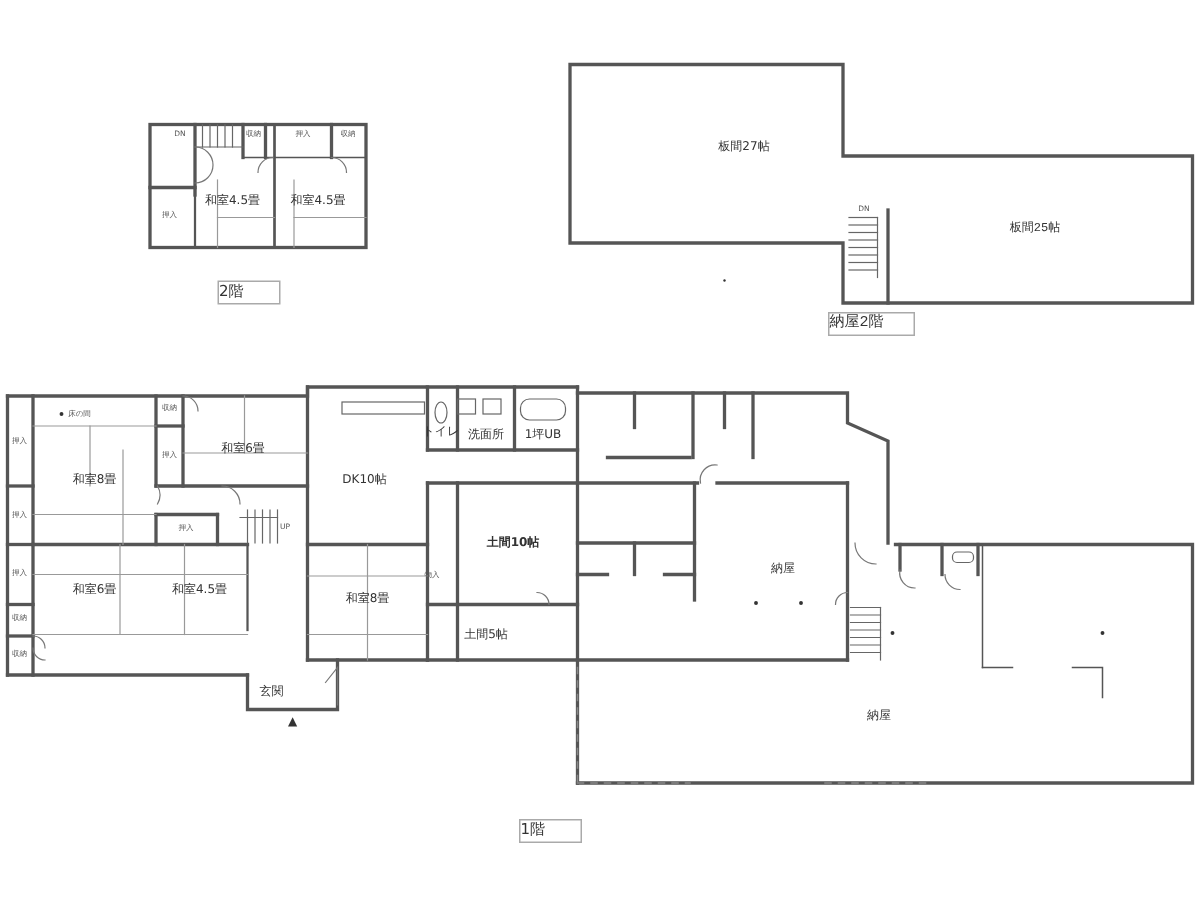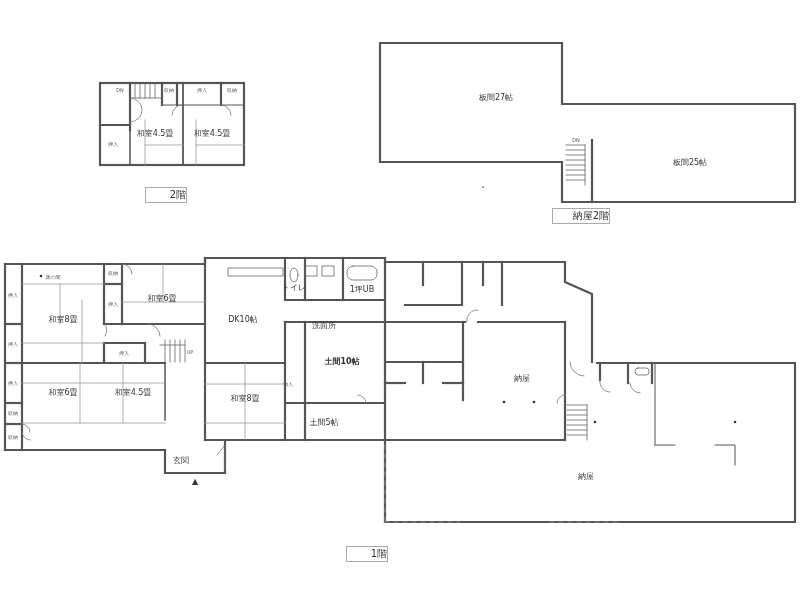--- a/index.html
+++ b/index.html
@@ -1,21 +1,21 @@
 <!DOCTYPE html>
 <html><head>
 <meta charset="utf-8">
 <style>
   html,body{margin:0;padding:0;background:#fff;}
   body{width:800px;height:600px;position:relative;overflow:hidden;font-family:"DejaVu Sans",sans-serif;color:#333;}
   #plan{position:absolute;left:0;top:0;width:800px;height:600px;}
   .lbl{position:absolute;font-size:9px;color:#333;white-space:nowrap;transform:translate(-50%,-50%);line-height:1;}
   .lbl.sm{font-size:5px;color:#555;}
   .lbl.md{font-size:8px;}
-  .floor-tag{position:absolute;border:1px solid #aaa;background:#fff;font-size:10px;color:#333;text-align:right;line-height:14px;height:14px;}
+  .floor-tag{position:absolute;border:1px solid #aaa;background:#fff;font-size:10px;color:#333;text-align:left;line-height:14px;height:14px;}
   .entry-arrow{position:absolute;font-size:8px;color:#333;transform:translate(-50%,-50%);}
 </style>
 </head>
 <body>
 
 <svg id="plan" width="800" height="600" viewBox="0 0 800 600" xmlns="http://www.w3.org/2000/svg">
   <g fill="none" stroke="#555" stroke-width="2.2" stroke-linecap="square">
 
     <g>
       <rect x="100" y="83" width="144" height="82"></rect>
@@ -186,43 +186,43 @@
       <circle cx="534" cy="402" r="1.3"></circle>
       <circle cx="595" cy="422" r="1.3"></circle>
       <circle cx="735" cy="422" r="1.3"></circle>
       <circle cx="41" cy="276" r="1.3"></circle>
       <circle cx="483" cy="187" r="0.8"></circle>
     </g>
   </g>
 </svg>
 
 <div class="floor-tag" style="left:145px;top:187px;width:40px;">2階</div>
-<div class="floor-tag" style="left:552px;top:208px;width:56px;">納屋2階</div>
+<div class="floor-tag" style="left:552px;top:208px;width:56px;font-family:Liberation Mono, monospace;">納屋2階</div>
 <div class="floor-tag" style="left:346px;top:546px;width:40px;">1階</div>
 
 <div class="lbl md" style="left:155px;top:134px;">和室4.5畳</div>
 <div class="lbl md" style="left:212px;top:134px;">和室4.5畳</div>
 <div class="lbl sm" style="left:202px;top:90px;">押入</div>
 <div class="lbl sm" style="left:169px;top:90px;">収納</div>
 <div class="lbl sm" style="left:232px;top:90px;">収納</div>
 <div class="lbl sm" style="left:113px;top:144px;">押入</div>
 <div class="lbl sm" style="left:120px;top:90px;">DN</div>
 
 <div class="lbl md" style="left:468px;top:98px;margin-left:28px;">板間27帖</div>
-<div class="lbl md" style="left:690px;top:163px;">板間25帖</div>
+<div class="lbl md" style="left:690px;top:153px;font-family:Liberation Mono, monospace;">板間25帖</div>
 <div class="lbl sm" style="left:576px;top:140px;">DN</div>
 
 <div class="lbl md" style="left:63px;top:320px;">和室8畳</div>
 <div class="lbl md" style="left:162px;top:299px;">和室6畳</div>
 <div class="lbl md" style="left:63px;top:393px;">和室6畳</div>
 <div class="lbl md" style="left:133px;top:393px;">和室4.5畳</div>
 <div class="lbl md" style="left:243px;top:320px;">DK10帖</div>
 <div class="lbl md" style="left:245px;top:399px;">和室8畳</div>
 <div class="lbl md" style="left:294px;top:288px;text-align:center;">トイレ</div>
-<div class="lbl md" style="left:324px;top:290px;margin-top:36px;">洗面所</div>
+<div class="lbl md" style="left:324px;top:290px;">洗面所</div>
 <div class="lbl md" style="left:362px;top:290px;">1坪UB</div>
 <div class="lbl md" style="left:342px;top:362px;font-weight:bold;">土間10帖</div>
 <div class="lbl md" style="left:324px;top:423px;">土間5帖</div>
 <div class="lbl md" style="left:181px;top:461px;">玄関</div>
 <div class="lbl md" style="left:522px;top:379px;">納屋</div>
 <div class="lbl md" style="left:586px;top:477px;">納屋</div>
 
 <div class="lbl sm" style="left:53px;top:277px;">床の間</div>
 <div class="lbl sm" style="left:13px;top:295px;">押入</div>
 <div class="lbl sm" style="left:13px;top:344px;">押入</div>

